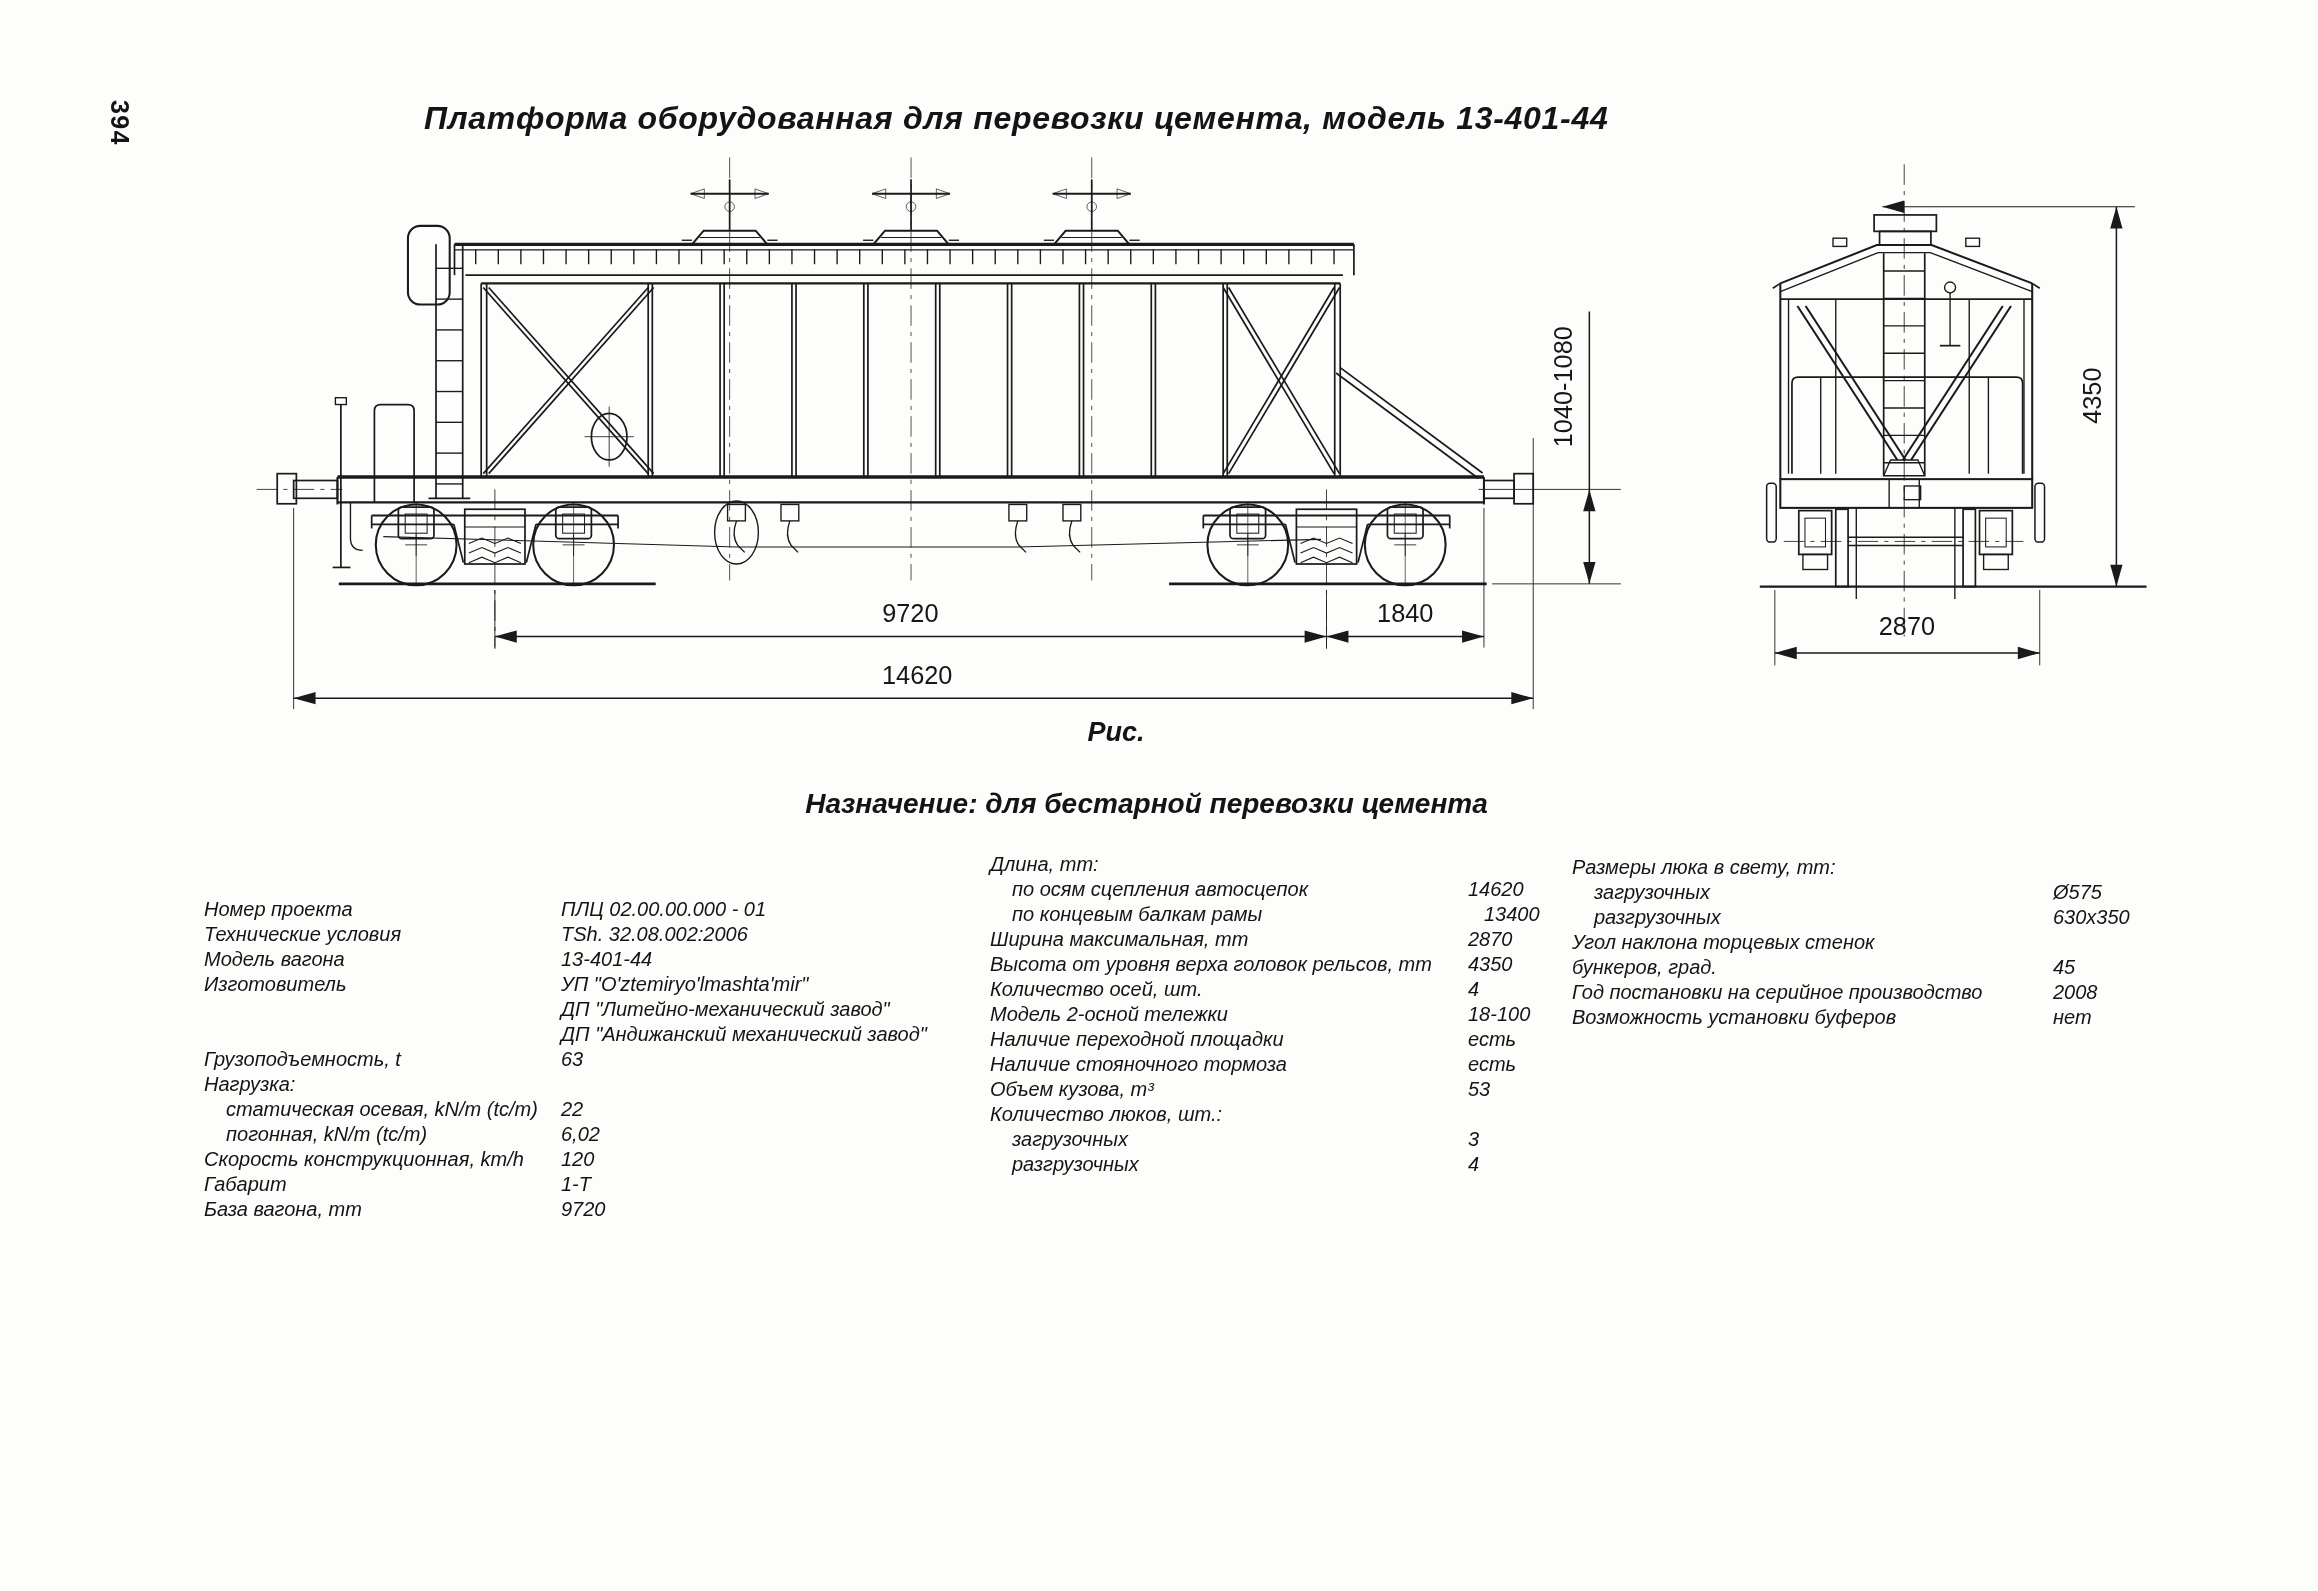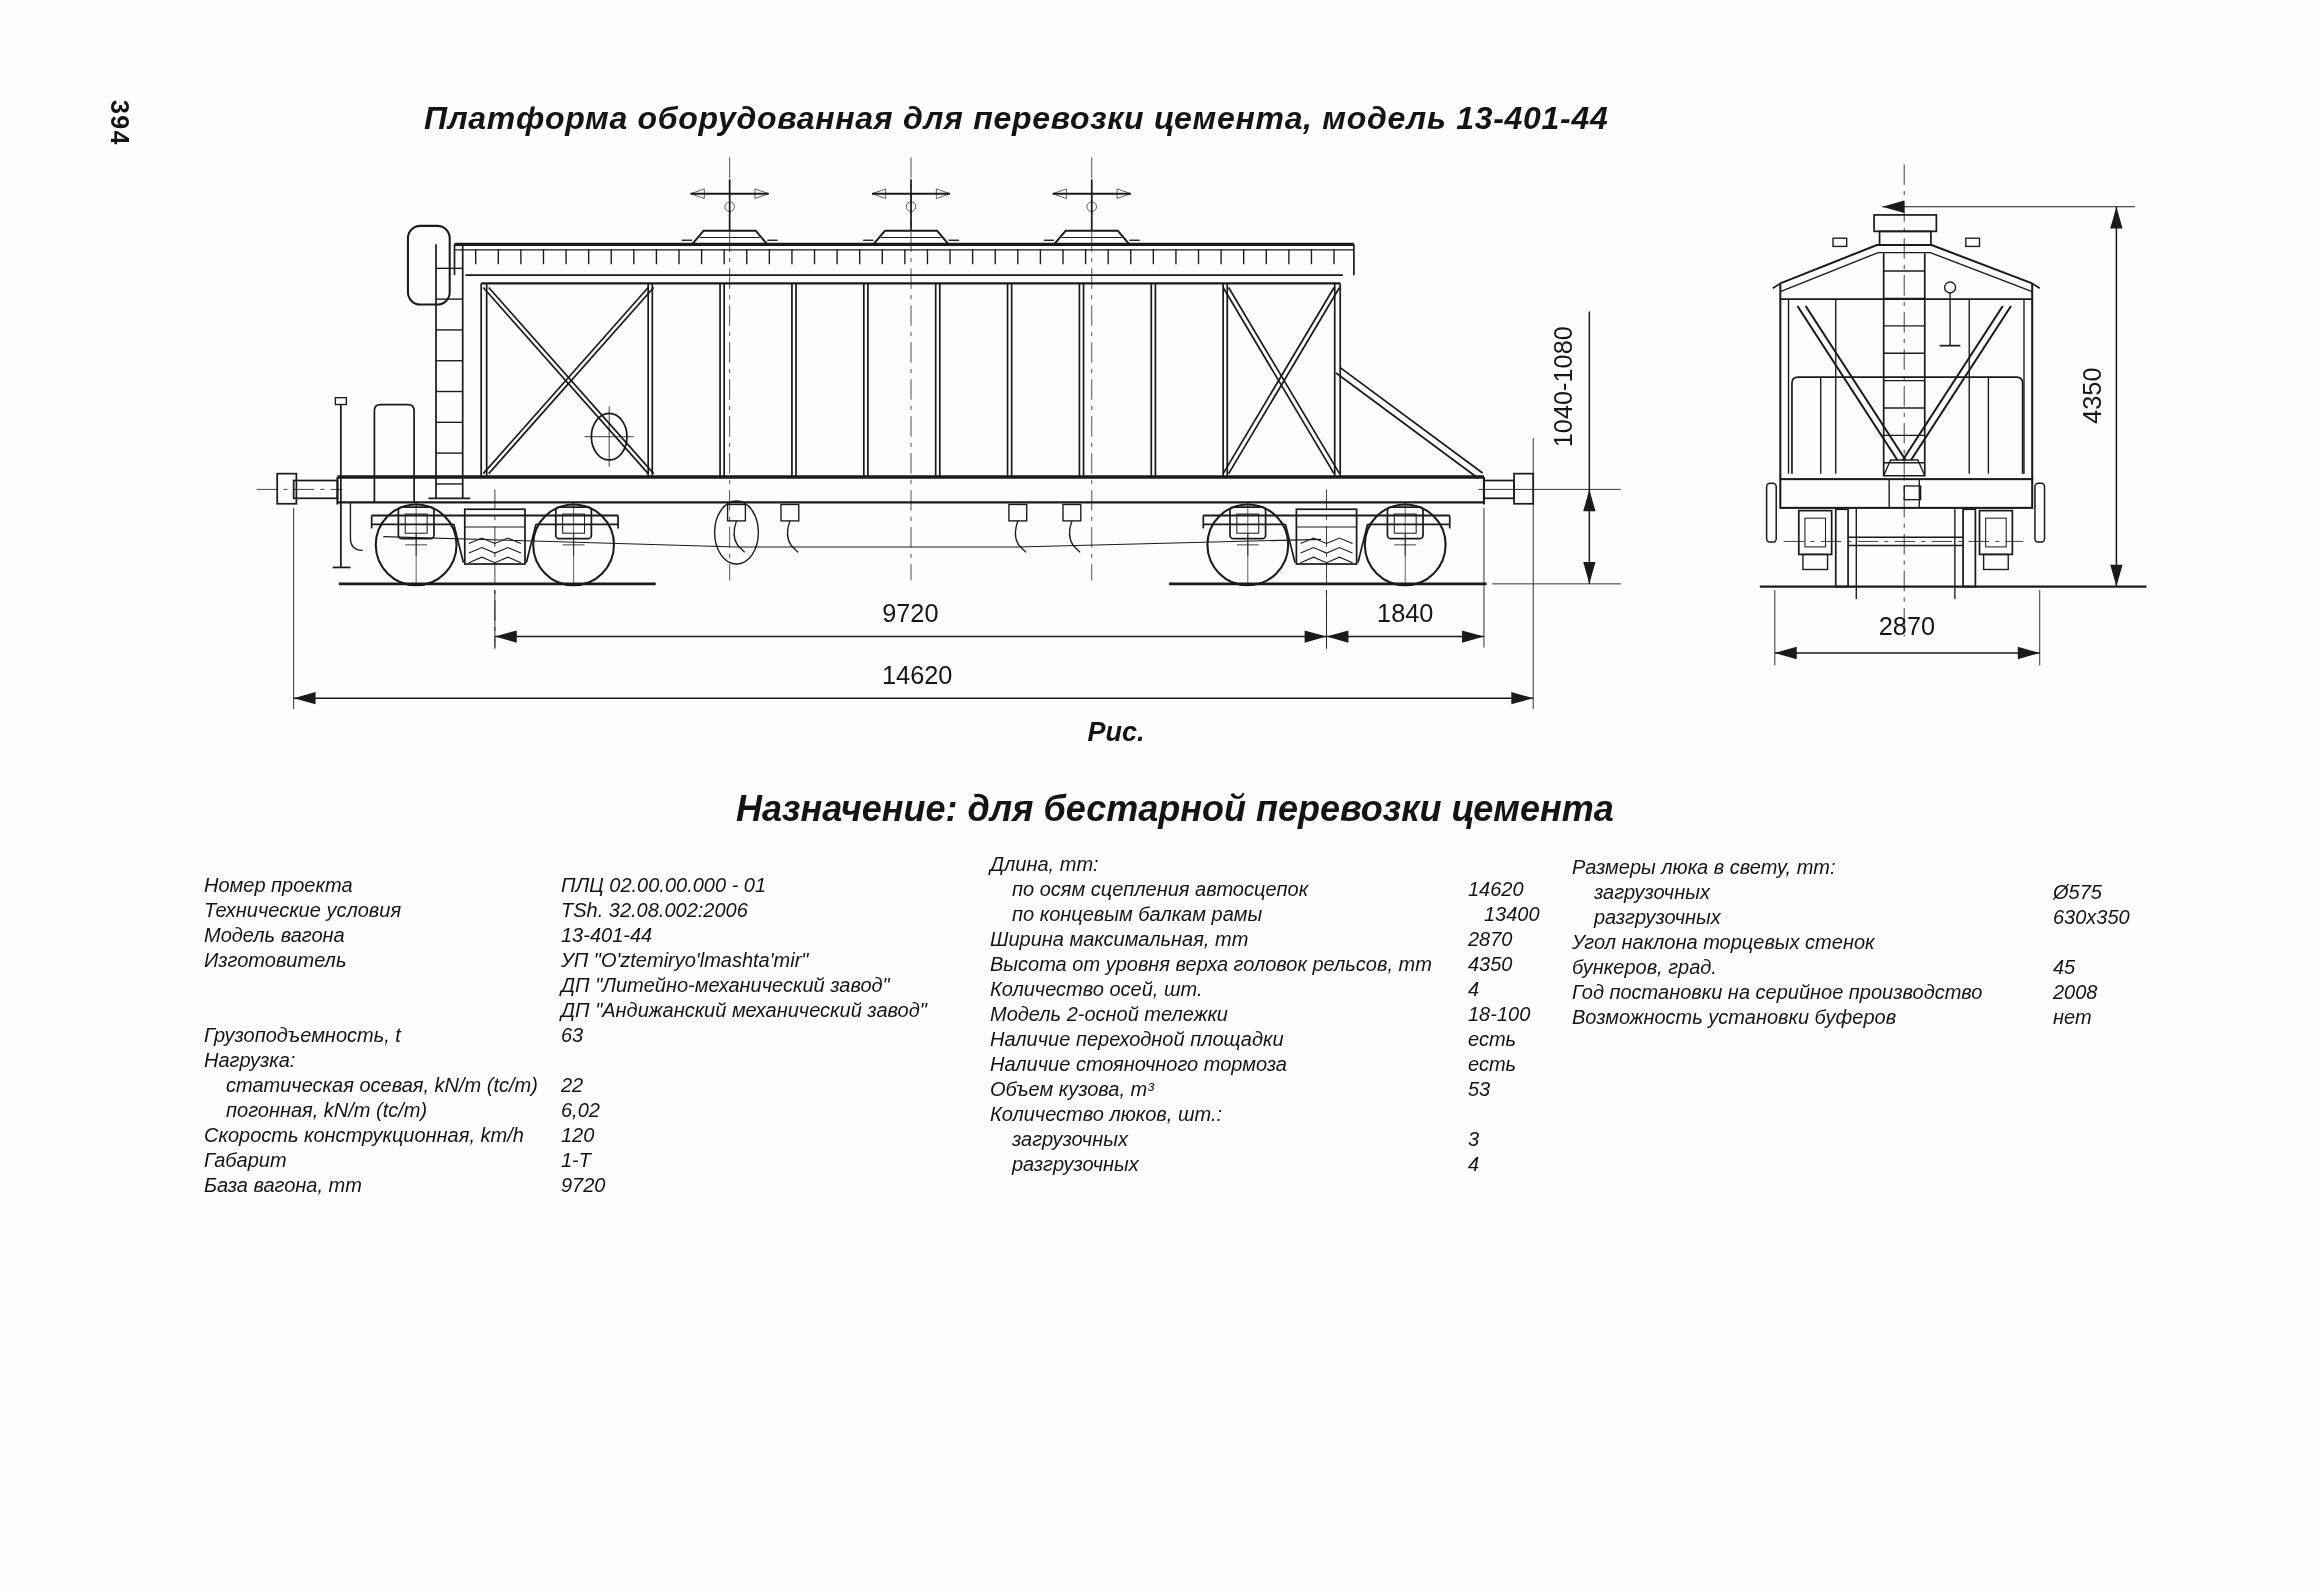--- a/index.html
+++ b/index.html
@@ -17,28 +17,28 @@
     left:424px;top:100px;width:1642px;text-align:left;
     font-size:32px;font-weight:bold;font-style:italic;letter-spacing:0.7px;
     white-space:nowrap;
   }
   #fig-caption{
     left:979px;top:717px;width:274px;text-align:center;
     font-size:27px;font-weight:bold;font-style:italic;
   }
   #fig-purpose{
     left:736px;top:788px;width:821px;text-align:center;
-    font-size:36px;font-weight:bold;font-style:italic;white-space:nowrap;
+    font-size:28px;font-weight:bold;font-style:italic;white-space:nowrap;
   }
   .spec-col{font-size:20px;font-style:italic;}
   .spec-row{position:relative;height:25px;line-height:25px;white-space:nowrap;}
   .spec-label{display:inline-block;}
   .spec-label.indent{padding-left:22px;}
   .spec-value{position:absolute;top:0;}
-  #spec-left{left:204px;top:873px;width:780px;}
+  #spec-left{left:204px;top:897px;width:780px;}
   #spec-mid{left:990px;top:852px;width:684px;}
   #spec-right{left:1572px;top:855px;width:739px;}
   #drawing{left:0;top:0;}
   #drawing .ln, #drawing .ln *{fill:none;stroke:#1a1a1a;stroke-linecap:butt;stroke-linejoin:miter;}
   #drawing .ar, #drawing .ar *{fill:#1a1a1a;stroke:none;}
   #drawing text{fill:#161616;stroke:none;font-size:37px;font-family:"Liberation Sans",sans-serif;letter-spacing:0px;}
   .cl{stroke-dasharray:30 9 6 9;}
 </style>
 </head>
 <body>

